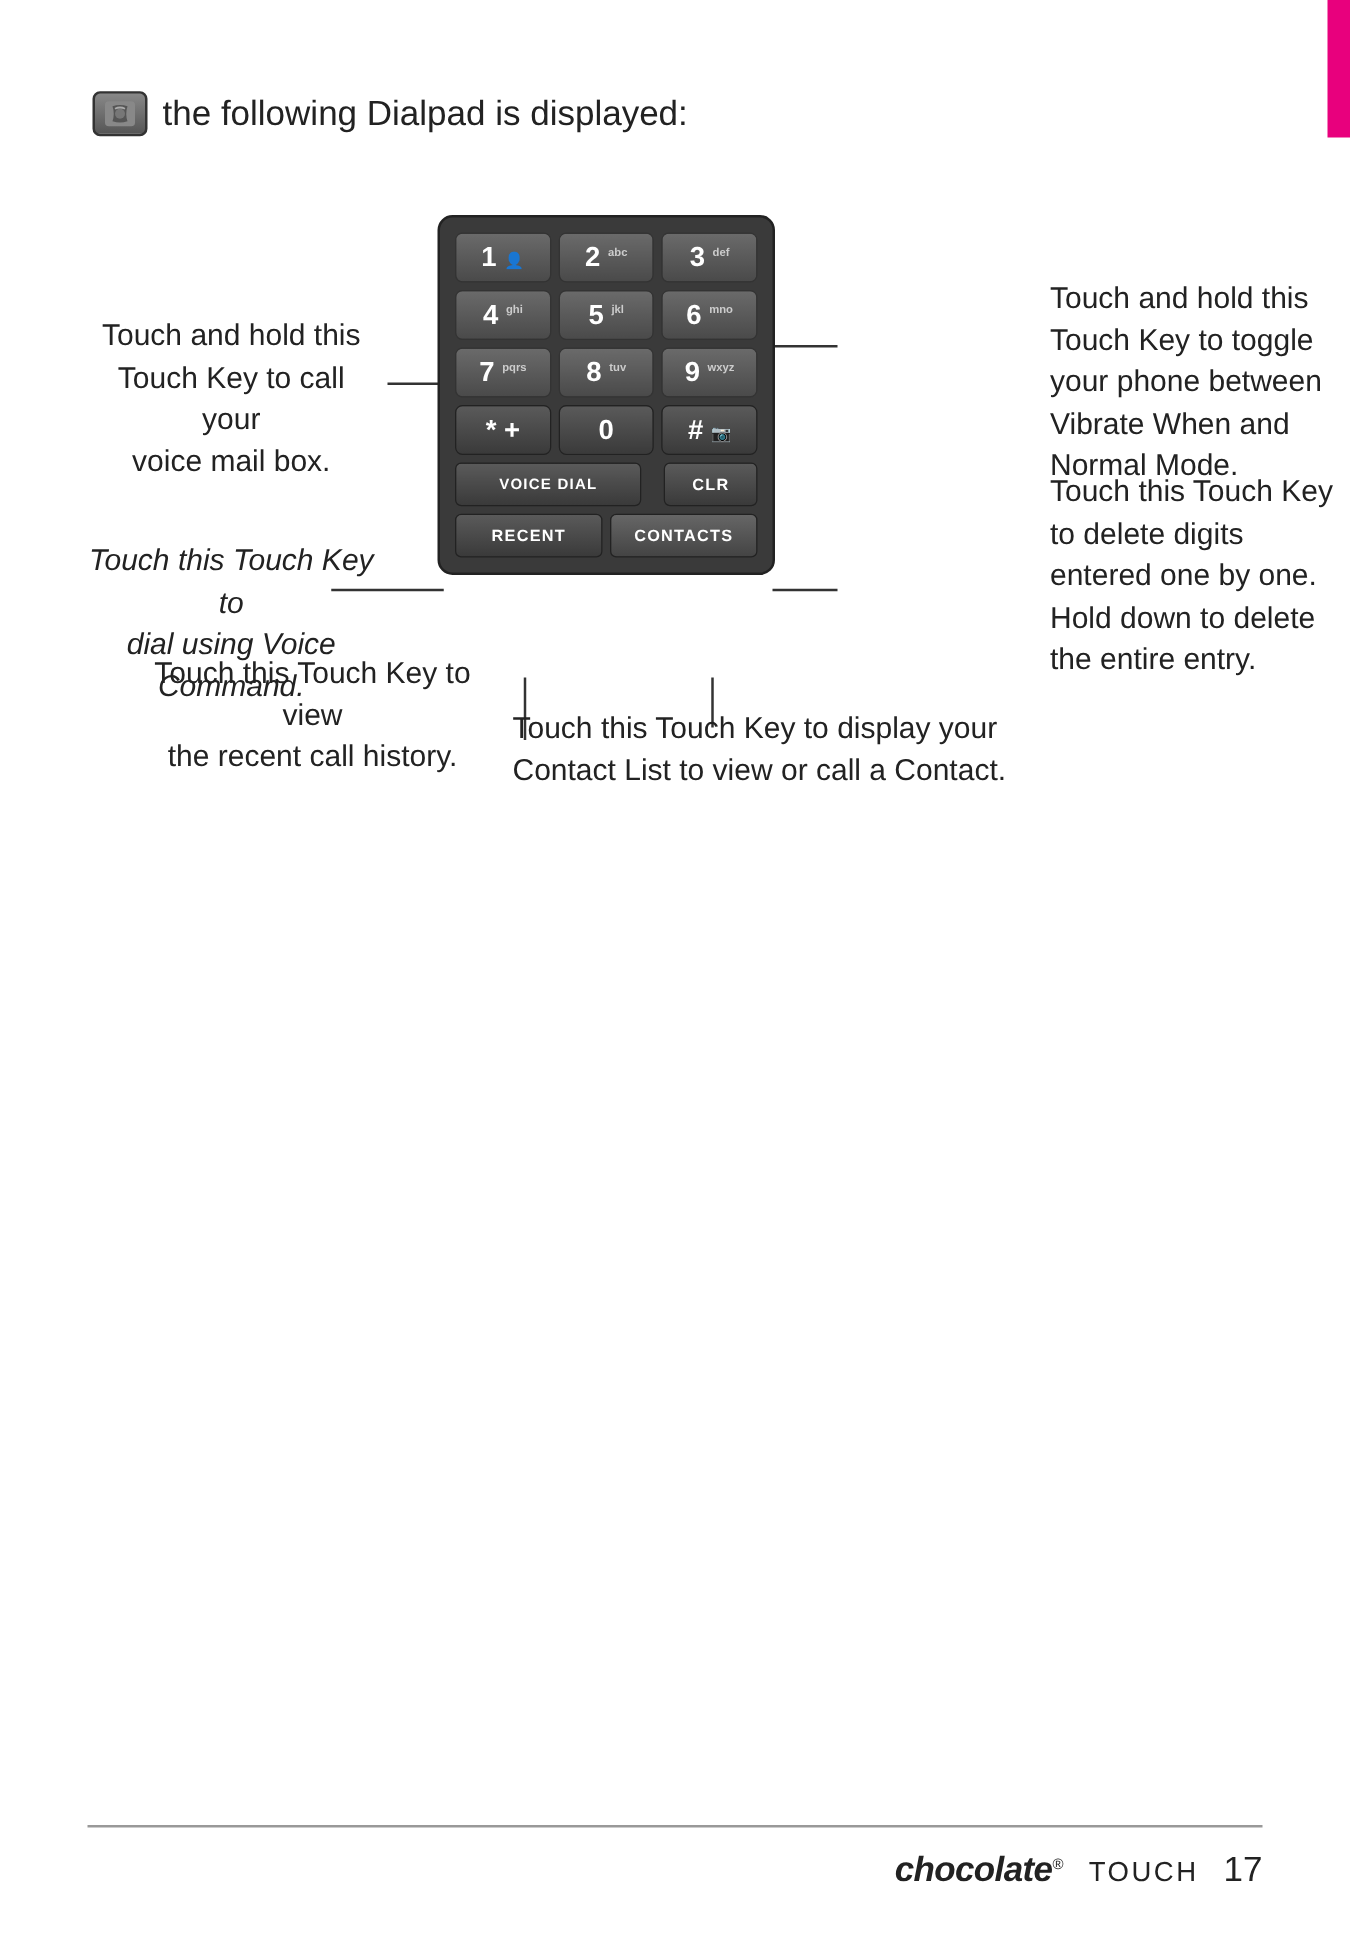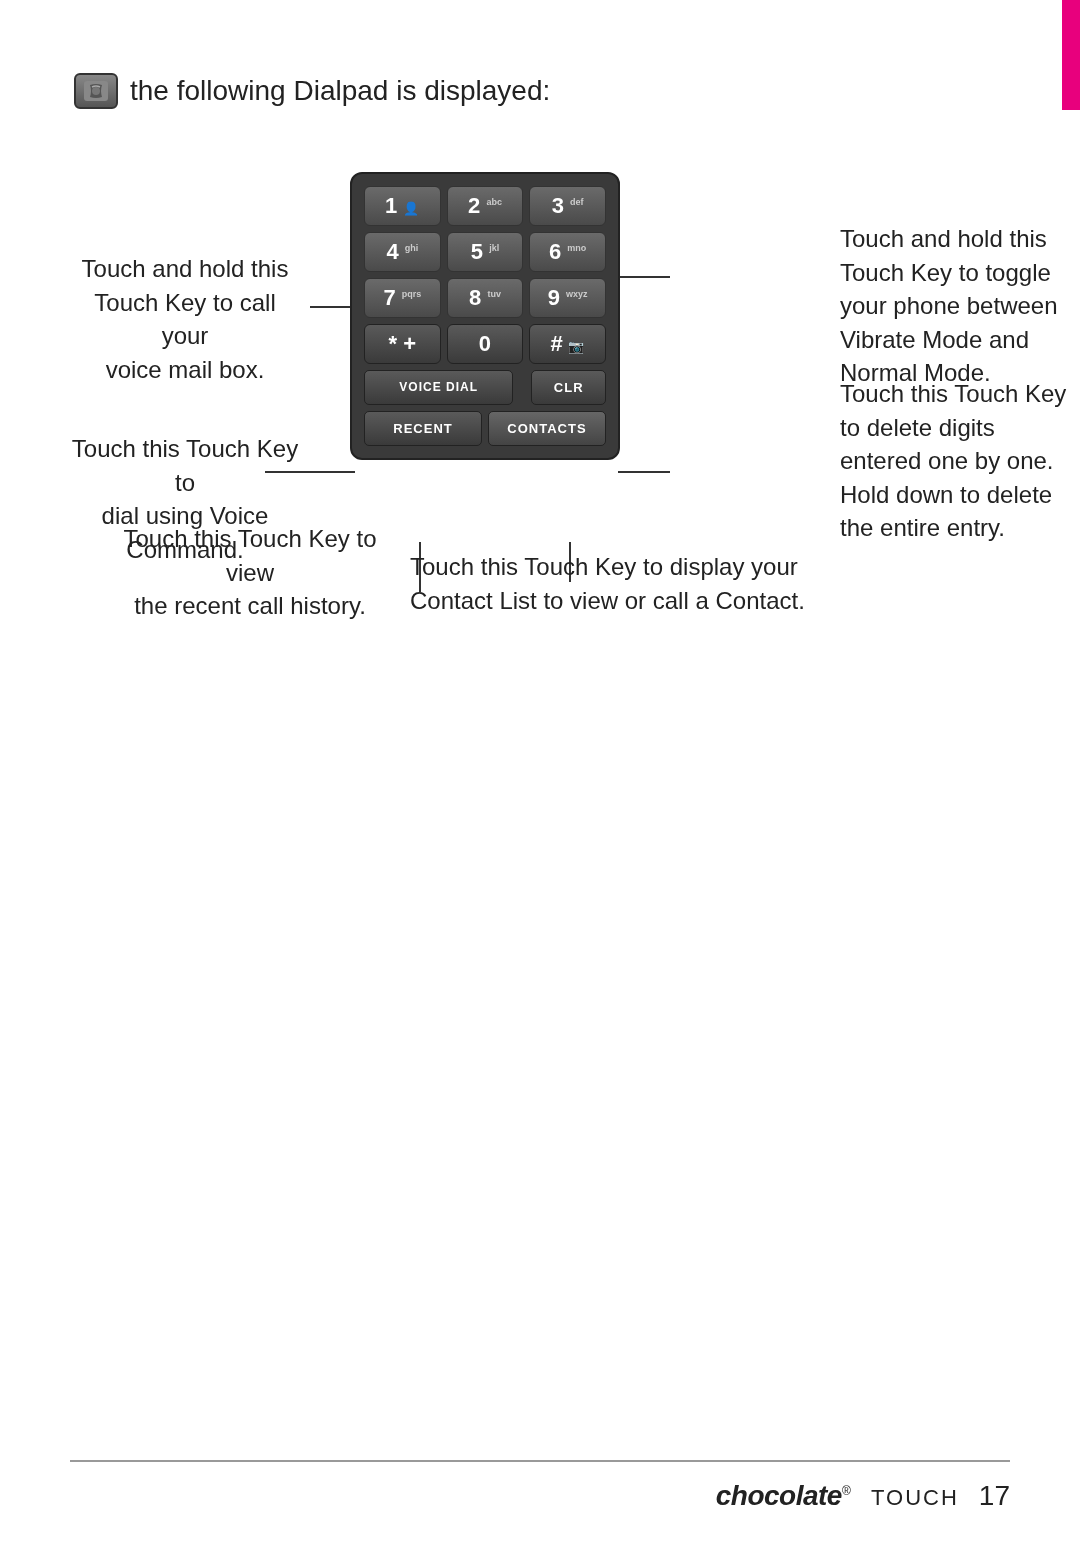--- a/index.html
+++ b/index.html
@@ -274,25 +274,25 @@
     <div class="annotation" style="left:0; top:90px; text-align:center; width:230px;">
       <span>Touch and hold this</span><br>
       <span>Touch Key to call your</span><br>
       <span>voice mail box.</span>
     </div>
 
     <div class="annotation" style="right:0; top:60px; width:310px;">
       <span>Touch and hold this</span><br>
       <span>Touch Key to toggle</span><br>
       <span>your phone between</span><br>
-      <span>Vibrate Mode and</span><br>
+      <span>Vibrate When and</span><br>
       <span>Normal Mode.</span>
     </div>
 
-    <div class="annotation" style="left:0; top:270px; text-align:center; width:230px;">
+    <div class="annotation" style="left:0; top:270px; text-align:center; width:230px;font-style:italic;">
       <span>Touch this Touch Key to</span><br>
       <span>dial using Voice</span><br>
       <span>Command.</span>
     </div>
 
     <div class="annotation" style="right:0; top:215px; width:310px;">
       <span>Touch this Touch Key</span><br>
       <span>to delete digits</span><br>
       <span>entered one by one.</span><br>
       <span>Hold down to delete</span><br>
@@ -357,21 +357,21 @@
       </div>
     </div>
 
     <div class="annotation" style="left:30px; top:360px; text-align:center; width:300px;">
       <span>Touch this Touch Key to view</span><br>
       <span>the recent call history.</span>
     </div>
 
   </div>
 
-  <div class="annotation" style="left: 340px; top: 480px; width: 570px; margin-top: 0px; position: absolute;" id="contacts-annotation">
+  <div class="annotation" style="left: 340px; top: 480px; width: 570px; margin-top: 16px; position: absolute;" id="contacts-annotation">
     <span>Touch this Touch Key to display your</span><br>
     <span>Contact List to view or call a Contact.</span>
   </div>
 
 </div>
 
 <div class="footer">
   <span class="brand-text">
     <span class="brand-chocolate">chocolate</span><span class="brand-reg">®</span>
     <span class="brand-touch">TOUCH</span>

